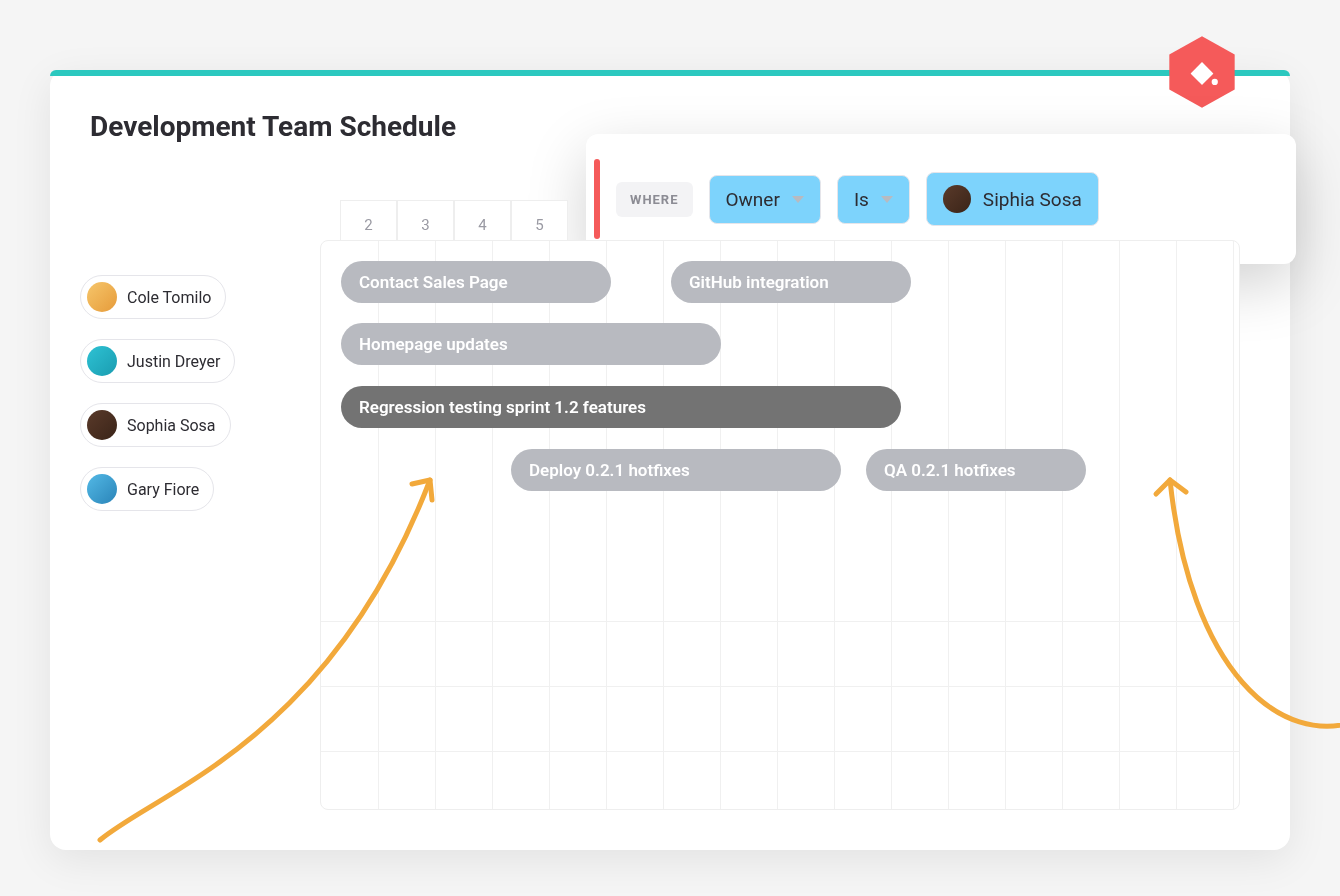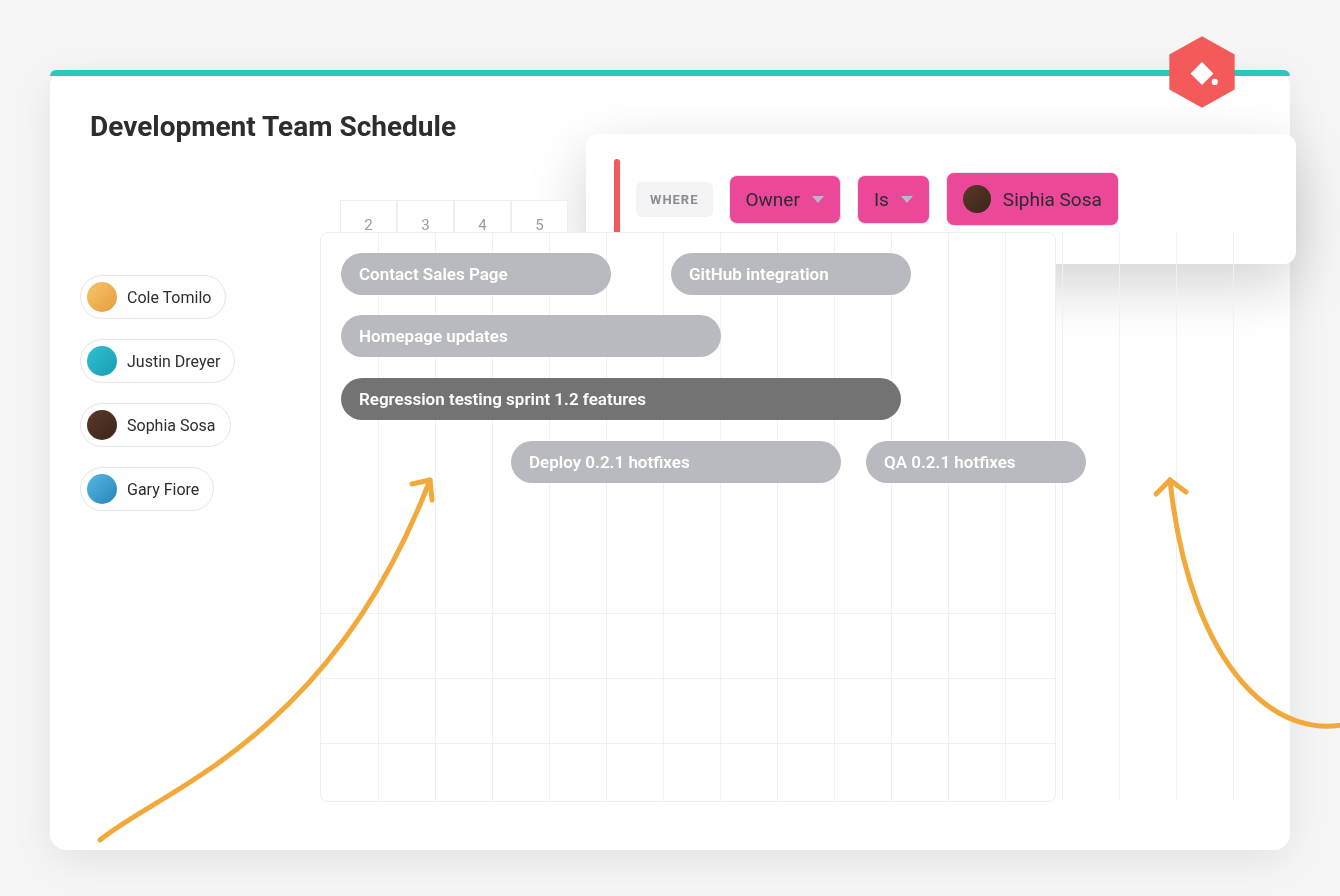--- a/index.html
+++ b/index.html
@@ -50,23 +50,23 @@
   align-items: center;
   justify-content: center;
   border: 1px solid #eee;
   border-bottom: none;
   color: #9a9aa3;
   font-size: 15px;
   background: #fff;
 }
 .grid {
   position: absolute;
-  top: 162px;
+  top: 170px;
   left: 270px;
-  width: 736px;
+  width: 920px;
   height: 570px;
   border: 1px solid #eee;
   border-radius: 8px;
   background: #fff;
   overflow: visible;
 }
 .vline { position: absolute; top: 0; bottom: 0; width: 1px; background: #f0f0f0; }
 .hline { position: absolute; left: 0; right: 0; height: 1px; background: #f0f0f0; }
 .people {
   position: absolute;
@@ -125,21 +125,21 @@
   position: absolute;
   top: 64px;
   right: -6px;
   width: 710px;
   height: 130px;
   background: #fff;
   border-radius: 12px;
   box-shadow: 0 20px 60px rgba(0,0,0,0.18);
   display: flex;
   align-items: center;
-  padding: 0 28px;
+  padding: 0 8px;
   gap: 16px;
 }
 .filter-redbar {
   width: 6px; height: 80px;
   background: #f55a5a;
   border-radius: 4px;
 }
 .where-chip {
   background: #f3f3f5;
   color: #8c8c94;
@@ -151,21 +151,21 @@
 }
 .filter-select {
   display: inline-flex;
   align-items: center;
   gap: 12px;
   border: 1px solid #e5e5ea;
   border-radius: 8px;
   padding: 12px 16px;
   font-size: 19px;
   color: #2d2c32;
-  background: #ec4899;
+  background: #7dd3fc;
   cursor: pointer;
 }
 .caret {
   width: 0; height: 0;
   border-left: 6px solid transparent;
   border-right: 6px solid transparent;
   border-top: 7px solid #b8bac0;
 }
 .filter-select .avatar { width: 28px; height: 28px; }
 .arrow-svg { position: absolute; pointer-events: none; }

